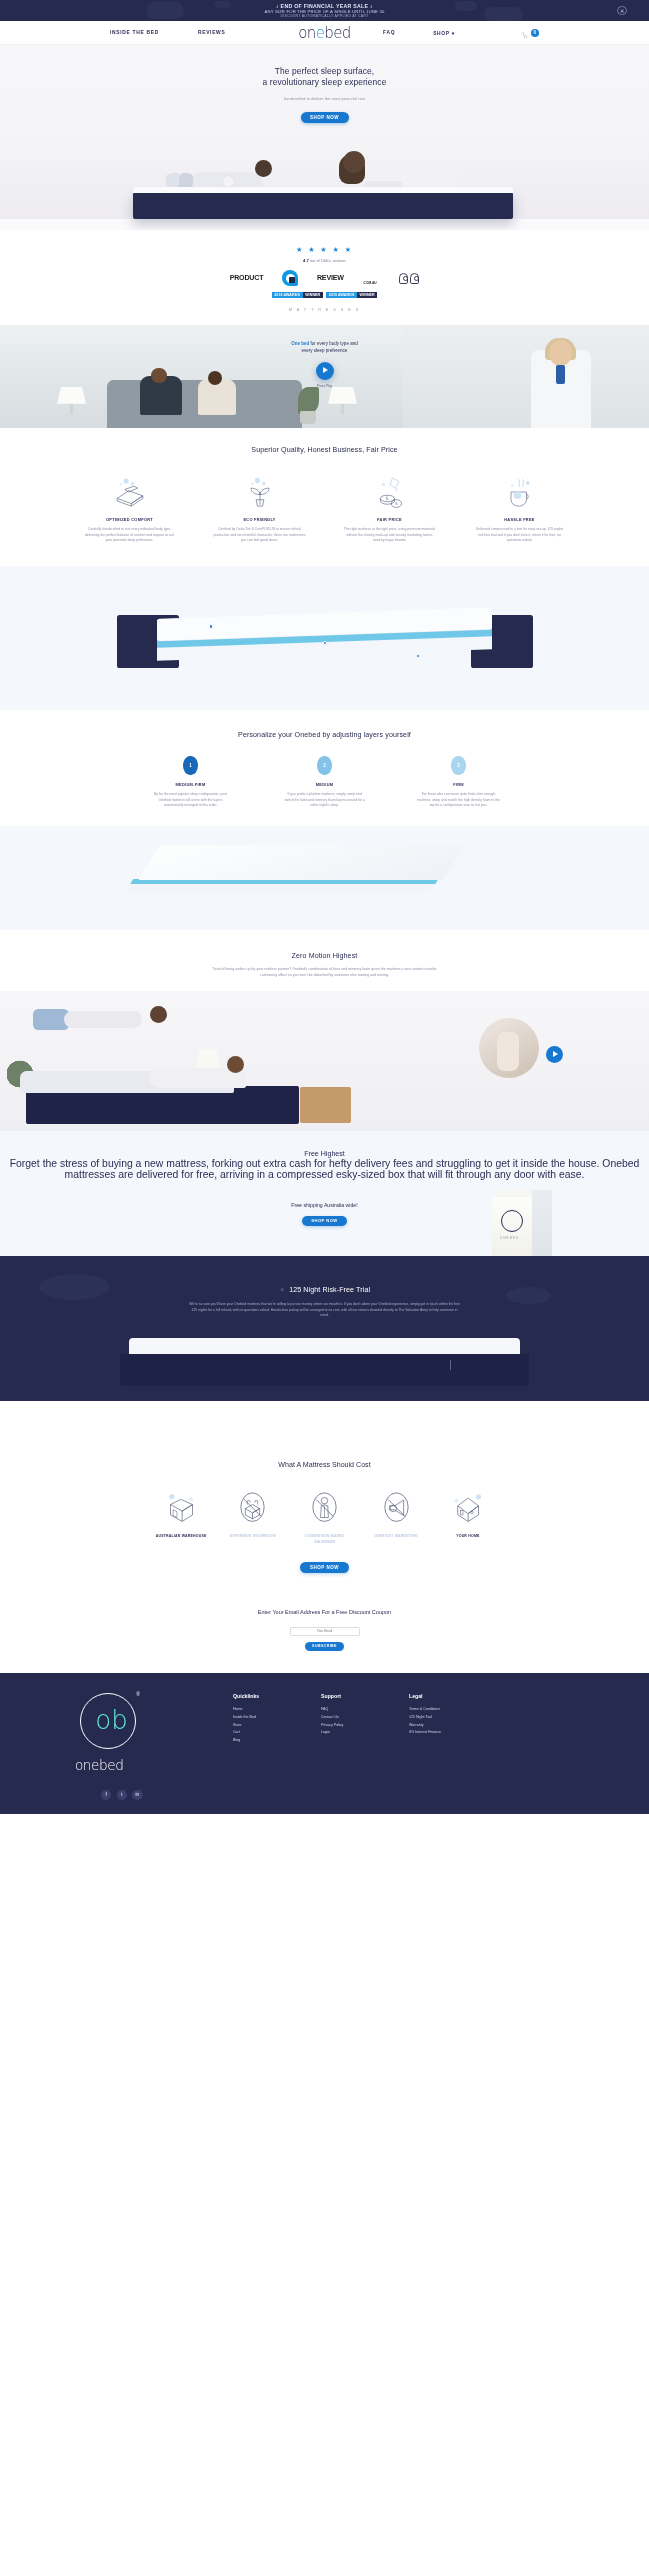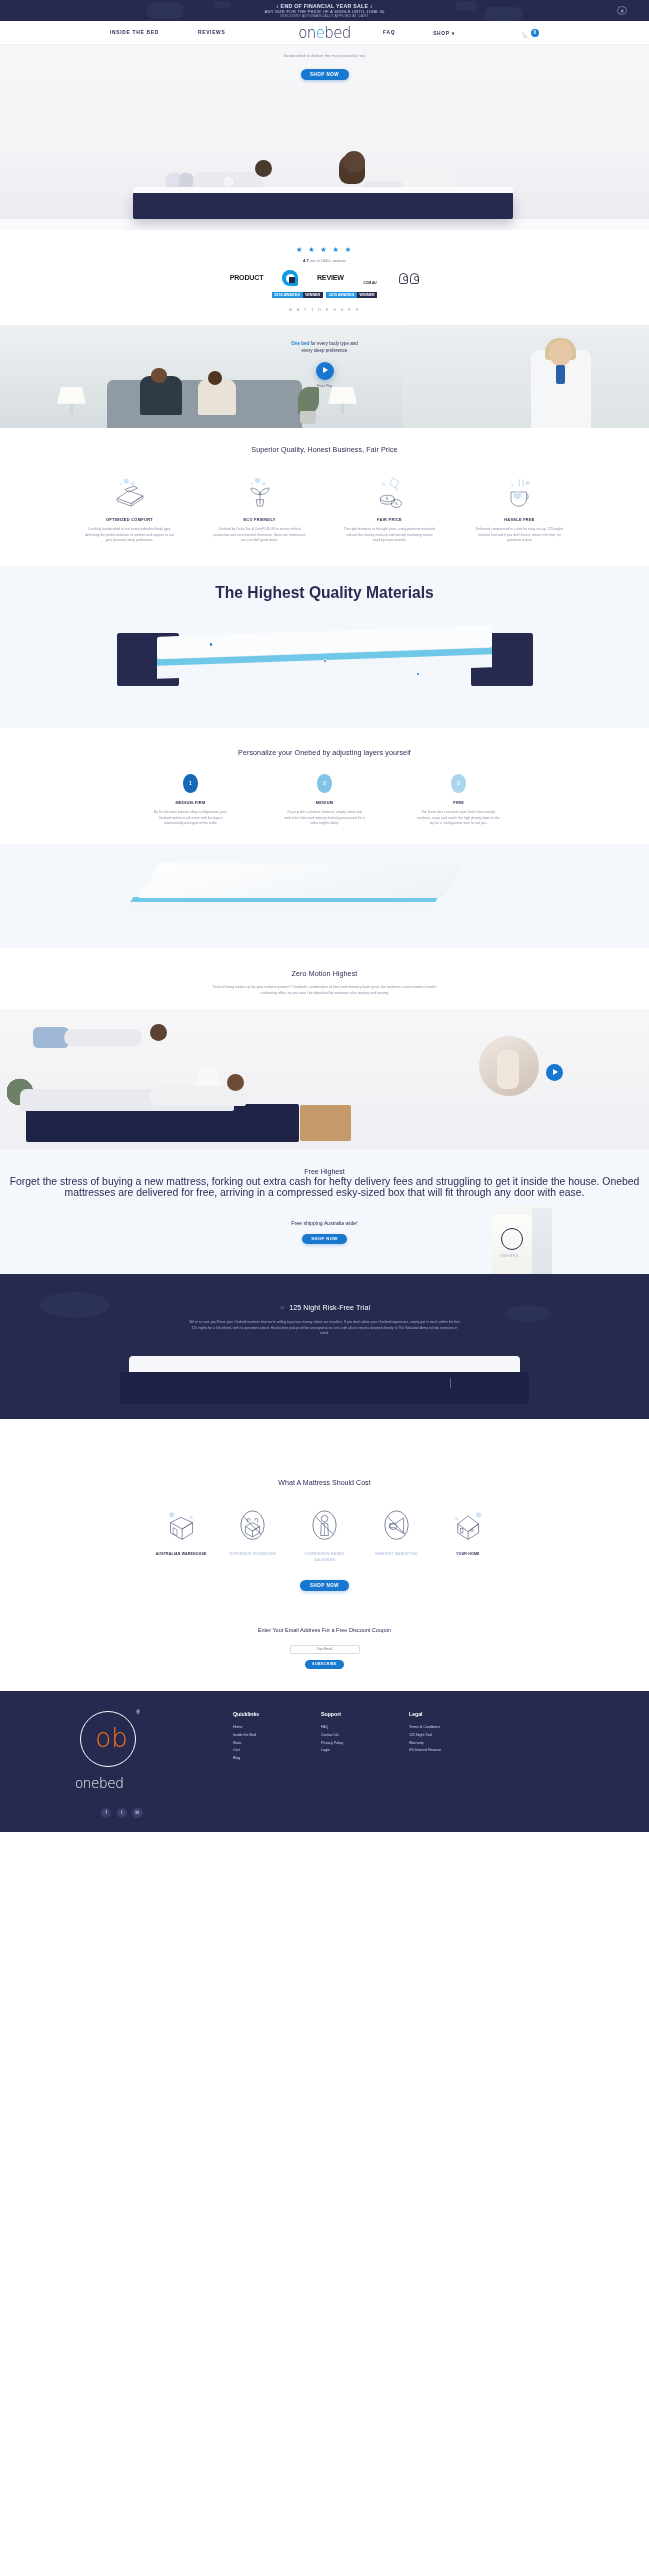--- a/index.html
+++ b/index.html
@@ -286,21 +286,21 @@
     display:block; margin: 6.5px auto 0; width: 39px; height: 9px; background:#1878cf;
     border-radius: 4.5px; color:#fff; font-size: 3.6px; font-weight:700; letter-spacing:0.4px;
     line-height: 9px; text-align:center; border:none; cursor:pointer;
   }
 
   
   .footer { background:#262a4f; color:#fff; padding: 19.5px 0 14.3px; position:relative; min-height: 133px;}
   .footer-inner { display:flex; padding: 0 71px; gap: 0; align-items:flex-start;}
   .f-logo { width: 162px; }
   .f-mark { width: 56px; height: 56px; border: 1.3px solid #fff; border-radius: 50%; position:relative; margin-left: 9px;}
-  .f-mark .bb { position:absolute; left: 14.3px; top: 11.7px; font-size: 26px; line-height: 29px; color:#f97316; font-family:"DejaVu Sans", sans-serif; font-weight:300;}
+  .f-mark .bb { position:absolute; left: 14.3px; top: 11.7px; font-size: 26px; line-height: 29px; color:#5eead4; font-family:"DejaVu Sans", sans-serif; font-weight:300;}
   .f-mark .reg { position:absolute; right: -5.2px; top: -2.6px; font-size: 5.2px; }
   .f-name { margin-top: 7.8px; margin-left: 3.9px; font-size: 13.6px; font-weight: 300; letter-spacing:-0.4px; font-family:"DejaVu Sans", sans-serif;}
   .f-col { width: 88px; }
   .f-col h4 { font-size: 5.2px; font-weight: 700; margin-bottom: 7.8px; }
   .f-col a { display:block; font-size: 3.6px; color:#d2d7ea; text-decoration:none; margin-bottom: 3.9px; cursor:pointer;}
   .socials { display:flex; gap: 5.2px; margin-top: 17px; margin-left: 30px;}
   .soc { width: 10.4px; height: 10.4px; border-radius:50%; background:#3a3f6b; color:#fff; font-size: 4.5px; line-height: 10.4px; text-align:center; cursor:pointer;}
 </style>
 </head>
 <body>
@@ -338,20 +338,24 @@
             <path d="M0.5 1h1.6l1.2 5h4.5" fill="none" stroke="#9aa0b8" stroke-width="0.8"></path>
             <circle cx="4" cy="8.2" r="0.8" fill="#9aa0b8"></circle>
             <circle cx="7.4" cy="8.2" r="0.8" fill="#9aa0b8"></circle>
           </svg>
       </span>
       <span class="cart-badge">0</span>
     </div>
   </div>
 
   <div class="hero">
+    <h1>
+      <span>The perfect sleep surface,</span><br>
+      <span>a revolutionary sleep experience</span>
+    </h1>
     <div class="sub">handcrafted to deliver the most peaceful rest</div>
     <button class="btn-shop">SHOP NOW</button>
     <div class="hero-floor"></div>
     <div class="person p-left">
       <div class="torso"></div>
         <div class="head"></div>
       <div class="sock1"></div>
         <div class="sock2"></div>
         <div class="ball"></div>
     </div>
@@ -494,21 +498,20 @@
           </svg>
         </div>
         <div class="f-title">HASSLE FREE</div>
         <div class="f-desc">Delivered compressed in a box for easy set-up, 125-nights risk free trial and if you don't love it, return it for free, no questions asked.</div>
       </div>
 
     </div>
   </div>
 
   <div class="materials" style="margin-top:22px;">
-    <h2>The Highest Quality Materials</h2>
     <div class="mat-diagram">
       <div class="mat-slab">
         <div class="mat-navy-l"></div>
         <div class="mat-navy-r"></div>
         <div class="mat-white2"></div>
         <div class="mat-blue"></div>
         <div class="mat-top"></div>
       </div>
       <span class="mat-dot d1"></span>
       <span class="mat-dot d2"></span>

